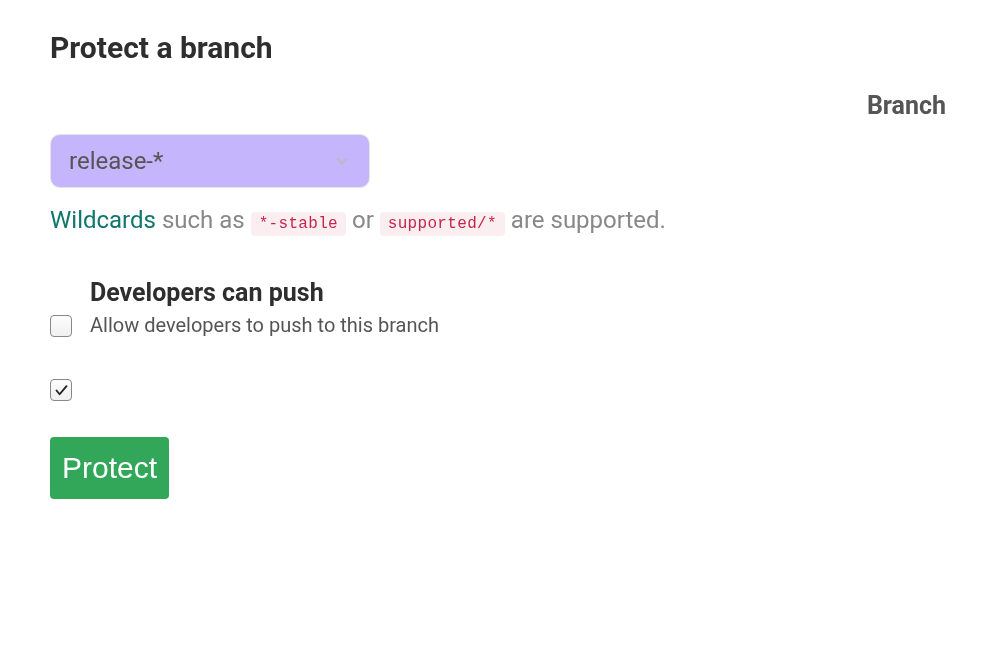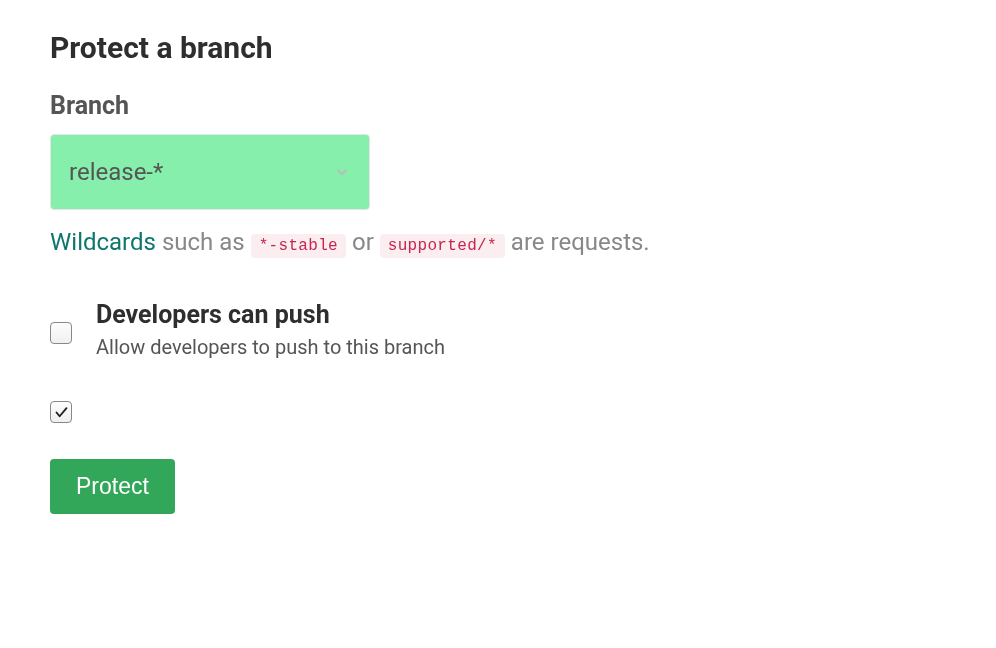--- a/index.html
+++ b/index.html
@@ -18,30 +18,31 @@
       font-size: 30px;
       font-weight: 700;
       color: #2e2e2e;
       margin-bottom: 26px;
     }
     .field-label {
       font-size: 25px;
       font-weight: 700;
       color: #555;
       margin-bottom: 14px;
+      text-align: right;
     }
     .dropdown {
       display: flex;
       align-items: center;
       justify-content: space-between;
       width: 320px;
-      padding: 23px 18px;
+      padding: 12px 18px;
       border: 1px solid #e5e5e5;
-      border-radius: 4px;
-      background: #86efac;
+      border-radius: 10px;
+      background: #c4b5fd;
       cursor: pointer;
       font-size: 24px;
       color: #555;
       margin-bottom: 14px;
     }
     .dropdown .chevron {
       display: inline-flex;
     }
     .chevron svg {
       width: 18px;
@@ -67,22 +68,22 @@
       padding: 3px 8px;
       border-radius: 4px;
       font-size: 16px;
       letter-spacing: 0.02em;
     }
     .checkbox-group {
       margin-bottom: 36px;
     }
     .checkbox-row {
       display: flex;
-      align-items: center;
-      gap: 24px;
+      align-items: flex-end;
+      gap: 18px;
     }
     .checkbox {
       width: 22px;
       height: 22px;
       margin-top: 6px;
       border: 1px solid #888;
       border-radius: 4px;
       background: linear-gradient(to bottom, #fdfdfd, #f0f0f0);
       display: inline-flex;
       align-items: center;
@@ -115,22 +116,22 @@
     .checkbox-desc {
       font-size: 20px;
       color: #555;
     }
     .protect-btn {
       display: inline-block;
       background: #32a75a;
       color: #fff;
       border: none;
       border-radius: 4px;
-      padding: 14px 26px;
-      font-size: 23px;
+      padding: 14px 12px;
+      font-size: 30px;
       cursor: pointer;
     }
   </style>
 </head>
 <body>
 
 
 
 <div class="title">Protect a branch</div>
 
@@ -139,21 +140,21 @@
 <div class="dropdown">
   <span>release-*</span>
   <span class="chevron">
     <svg viewBox="0 0 24 24">
         <polyline points="6 9 12 15 18 9"></polyline>
       </svg>
   </span>
 </div>
 
 <div class="helper-text">
-  <a href="#" class="link">Wildcards</a><span> such as </span><span class="code">*-stable</span><span> or </span><span class="code">supported/*</span><span> are requests.</span>
+  <a href="#" class="link">Wildcards</a><span> such as </span><span class="code">*-stable</span><span> or </span><span class="code">supported/*</span><span> are supported.</span>
 </div>
 
 <div class="checkbox-group">
   <div class="checkbox-row">
     <span class="checkbox">
       
     </span>
     <div class="checkbox-content">
       <div class="checkbox-title">Developers can push</div>
       <div class="checkbox-desc">Allow developers to push to this branch</div>

